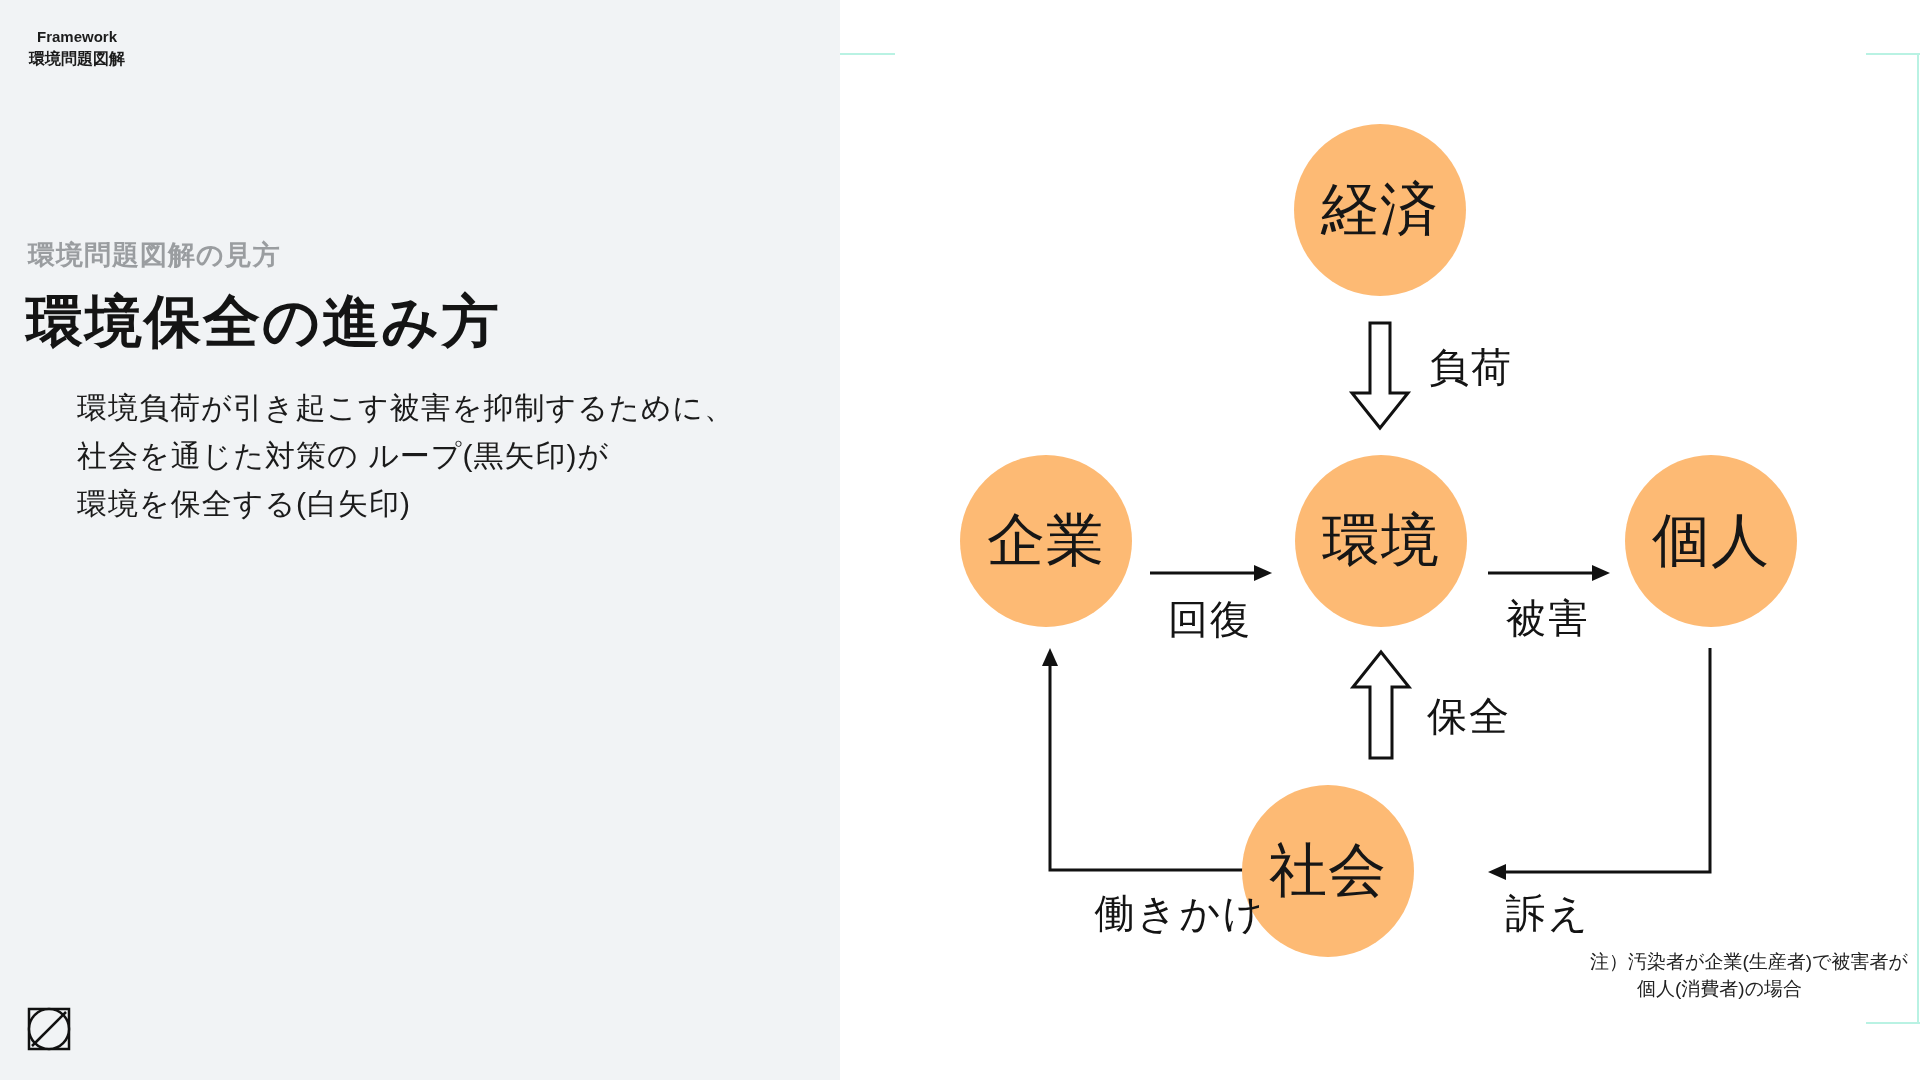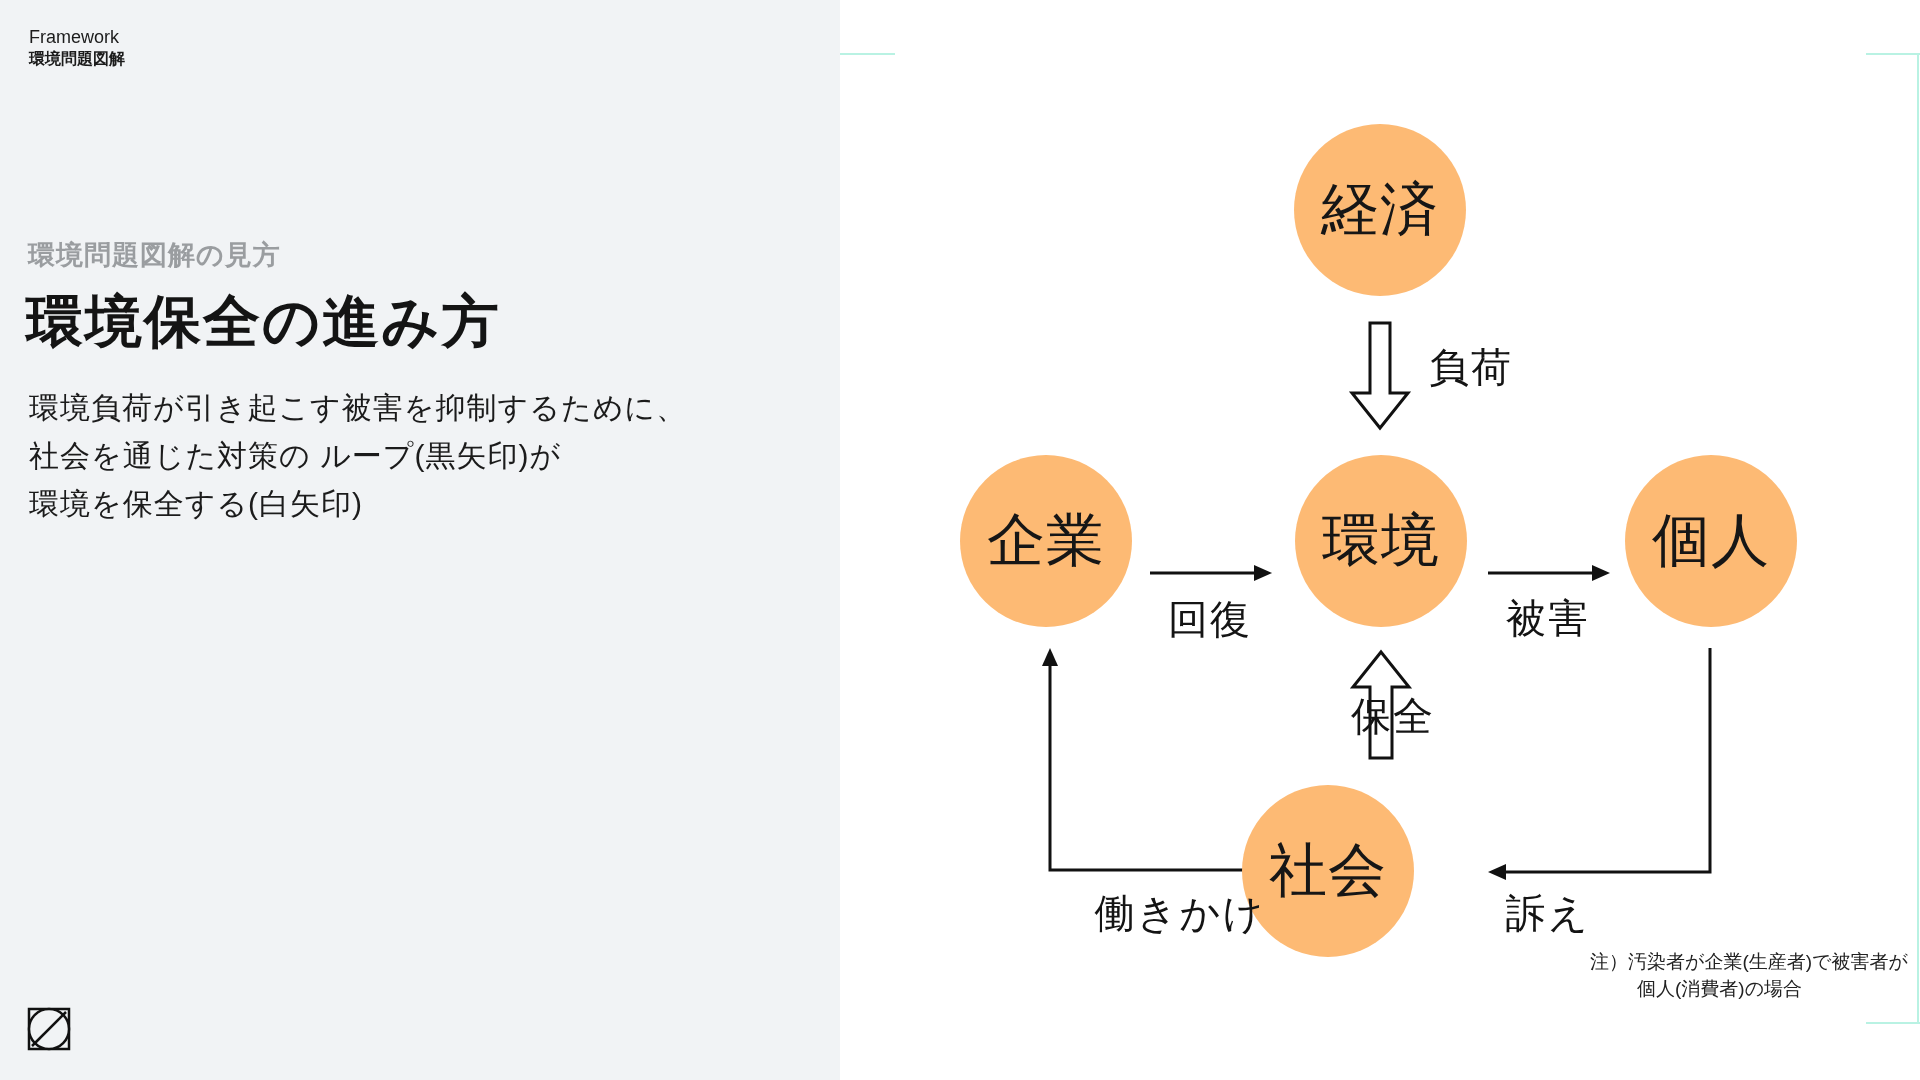--- a/index.html
+++ b/index.html
@@ -3,44 +3,44 @@
 <meta charset="utf-8">
 <style>
   * { margin:0; padding:0; box-sizing:border-box; }
   html,body { width:1920px; height:1080px; }
   body { font-family:"Liberation Sans","DejaVu Sans",sans-serif; background:#ffffff; }
   .stage { position:relative; width:1920px; height:1080px; overflow:hidden; background:#ffffff; }
 
   
   .sidebar { position:absolute; left:0; top:0; width:840px; height:1080px; background:#f1f3f5; }
   .eyebrow { position:absolute; left:29px; top:26px; color:#1c1c1c; }
-  .eyebrow .l1 { font-size:18px; font-weight:normal; line-height:22px; }
+  .eyebrow .l1 { font-size:15px; font-weight:bold; line-height:22px;text-align:center; }
   .eyebrow .l2 { font-size:16px; font-weight:bold; line-height:22px; }
   .subtitle { position:absolute; left:28px; top:237px; font-size:27px; font-weight:bold; color:#9a9da0; letter-spacing:1px; }
   .title { position:absolute; left:26px; top:284px; font-size:57px; font-weight:bold; color:#141414; letter-spacing:2px; }
   .desc { position:absolute; left:29px; top:384px; font-size:30px; color:#1b1b1b; }
-  .desc div { line-height:48px; letter-spacing:1px; }
+  .desc div { line-height:48px; letter-spacing:1px;margin-left:48px; }
   .logo { position:absolute; left:26px; top:1006px; width:46px; height:46px; }
 
   
   .diagram-layer { position:absolute; left:0; top:0; width:1920px; height:1080px; }
   .node { position:absolute; width:172px; height:172px; border-radius:50%; background:#fdba74;
           display:flex; align-items:center; justify-content:center;
           font-size:58px; color:#161616; letter-spacing:1px; }
   .node-keizai { left:1294px; top:124px; }
   .node-kigyo  { left:960px;  top:455px; }
   .node-kankyo { left:1295px; top:455px; }
   .node-kojin  { left:1625px; top:455px; }
   .node-shakai { left:1242px; top:785px; }
 
   .edge-label { position:absolute; transform:translate(-50%,-50%); font-size:40px; color:#141414; white-space:nowrap; letter-spacing:2px; }
   .lbl-fuka    { left:1471px; top:367px; }
   .lbl-kaifuku { left:1210px; top:619px; }
   .lbl-higai   { left:1548px; top:618px; }
-  .lbl-hozen   { left:1393px; top:716px; }
+  .lbl-hozen   { left:1469px; top:716px; }
   .lbl-hatara  { left:1180px; top:913px; }
   .lbl-uttae   { left:1548px; top:913px; }
 
   .arrows { position:absolute; left:0; top:0; }
 
   .note { position:absolute; left:1590px; top:948px; font-size:19px; line-height:27px; color:#222222; }
   .note .n2 { margin-left:47px; }
 
   
   .guide { position:absolute; background:#b9f2e3; }

